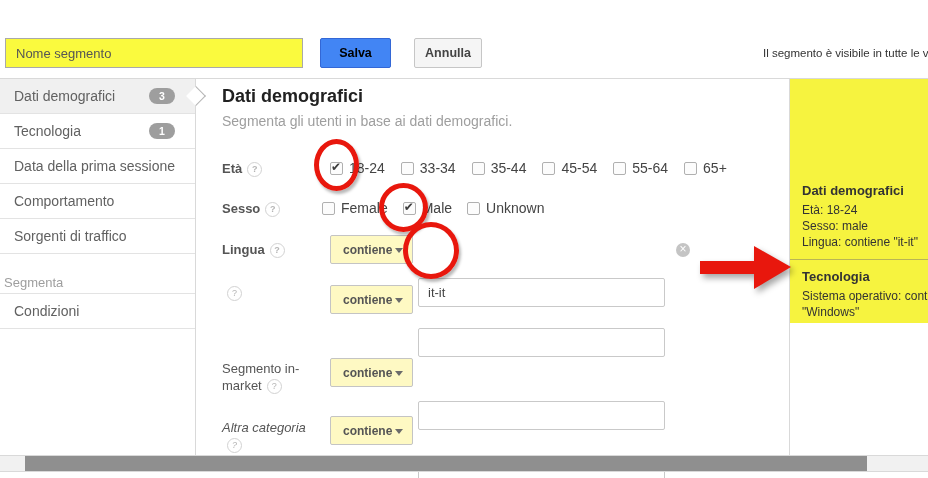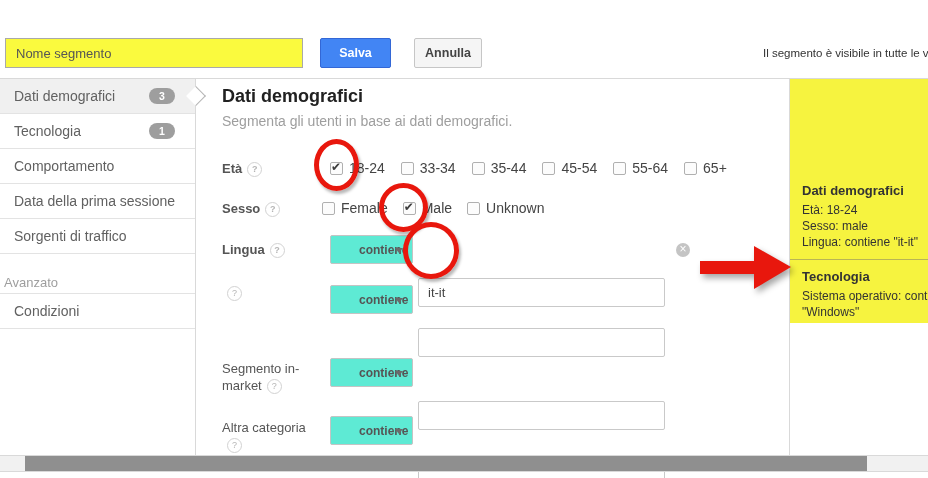--- a/index.html
+++ b/index.html
@@ -6,21 +6,21 @@
   .page{position:relative;width:928px;height:478px;background:#fff;overflow:hidden;
         font-family:"Liberation Sans",sans-serif;color:#333;}
 
   
   .seg-name{position:absolute;left:5px;top:38px;width:298px;height:30px;box-sizing:border-box;
             background:#fafa3e;border:1px solid #a9a9a9;padding:0 10px;font-size:13px;color:#555;
             font-family:"Liberation Sans",sans-serif;outline:none;}
   .seg-name::placeholder{color:#555;opacity:1;}
   .btn{position:absolute;top:38px;height:30px;border-radius:2px;font-size:12.5px;font-weight:bold;
        font-family:"Liberation Sans",sans-serif;cursor:pointer;}
-  .btn-save{left:320px;width:71px;background:#4285f4;border:1px solid #3367d6;color:#ffffff;}
+  .btn-save{left:320px;width:71px;background:#4285f4;border:1px solid #3367d6;color:#000000;}
   .btn-cancel{left:414px;width:68px;background:#f5f5f5;border:1px solid #c6c6c6;color:#444;}
   .top-note{position:absolute;left:763px;top:47px;font-size:11.5px;color:#333;white-space:nowrap;}
   .content-topline{position:absolute;left:0;top:78px;width:928px;height:1px;background:#d9d9d9;}
 
   
   .sidebar{position:absolute;left:0;top:79px;width:196px;height:376px;box-sizing:border-box;
            border-right:1px solid #d9d9d9;}
   .side-item{position:relative;height:34px;line-height:34px;padding-left:14px;font-size:14px;
              color:#616161;border-bottom:1px solid #e3e3e3;cursor:pointer;}
   .side-item.selected{background:#f0f0f0;}
@@ -38,23 +38,23 @@
   .row-label-multi{position:absolute;left:222px;width:98px;font-size:13px;color:#555;line-height:17px;}
   .help{display:inline-block;width:13px;height:13px;border:1px solid #d2d2d2;border-radius:50%;
         color:#b5b5b5;font-size:9px;line-height:13px;text-align:center;margin-left:5px;
         vertical-align:1px;background:#fff;}
   .help::after{content:"?";}
   .cbrow{position:absolute;display:flex;align-items:center;}
   .cbitem{display:flex;align-items:center;gap:6px;font-size:14px;color:#444;cursor:pointer;}
   .cb{width:13px;height:13px;box-sizing:border-box;border:1px solid #b0b0b0;border-radius:2px;
       background:#fcfcfc;position:relative;flex:none;}
   .cb.checked::after{content:"\2714";position:absolute;left:0px;top:-3px;font-size:12px;color:#3c3c3c;}
-  .op-btn{position:absolute;width:83px;height:29px;box-sizing:border-box;background:#5eead4;
+  .op-btn{position:absolute;width:83px;height:29px;box-sizing:border-box;background:#fef9c3;
           border:1px solid #c4c4c4;border-radius:2px;font-size:12px;font-weight:bold;color:#555;
-          text-align:left;padding-left:28px;font-family:"Liberation Sans",sans-serif;cursor:pointer;}
+          text-align:left;padding-left:12px;font-family:"Liberation Sans",sans-serif;cursor:pointer;}
   .op-btn .caret{position:absolute;right:9px;top:12px;width:0;height:0;border-left:4px solid transparent;
           border-right:4px solid transparent;border-top:5px solid #6b6b6b;}
   .txt-input{position:absolute;width:247px;height:29px;box-sizing:border-box;border:1px solid #c9c9c9;
           border-radius:2px;padding:0 9px;font-size:13px;color:#444;
           font-family:"Liberation Sans",sans-serif;outline:none;margin-top:43px;}
   .clear-ic{position:absolute;left:676px;top:243px;width:14px;height:14px;border-radius:50%;
           background:#c4c4c4;color:#fff;font-size:12px;line-height:14px;text-align:center;cursor:pointer;}
   .clear-ic::after{content:"\00d7";position:relative;top:-1px;}
 
   
@@ -94,29 +94,29 @@
     <div class="side-item selected">
       <span>Dati demografici</span>
       <span class="badge">3</span>
       <span class="chev"></span>
     </div>
     <div class="side-item">
       <span>Tecnologia</span>
       <span class="badge">1</span>
     </div>
     <div class="side-item">
+      <span>Data della prima sessione</span>
+    </div>
+    <div class="side-item">
       <span>Comportamento</span>
     </div>
     <div class="side-item">
-      <span>Data della prima sessione</span>
-    </div>
-    <div class="side-item">
       <span>Sorgenti di traffico</span>
     </div>
-    <div class="side-section">Avanzato</div>
+    <div class="side-section">Segmenta</div>
     <div class="side-item">
       <span>Condizioni</span>
     </div>
   </div>
 
   <div class="main-title">Dati demografici</div>
   <div class="main-sub">Segmenta gli utenti in base ai dati demografici.</div>
 
   <div class="row-label" style="top:161px;">
     <span>Età</span><span class="help"></span>
@@ -187,21 +187,21 @@
 
   <div class="row-label-multi" style="top:360px;">
     <span>Segmento in-market</span><span class="help"></span>
   </div>
   <button class="op-btn" style="left:330px;top:358px;">
     <span>contiene</span>
     <span class="caret"></span>
   </button>
   <input class="txt-input" style="left: 418px; top: 358px;" type="text" value="">
 
-  <div class="row-label-multi" style="top:419px;">
+  <div class="row-label-multi" style="top:419px;font-style:italic;">
     <span>Altra categoria</span><span class="help"></span>
   </div>
   <button class="op-btn" style="left:330px;top:416px;">
     <span>contiene</span>
     <span class="caret"></span>
   </button>
   <input class="txt-input" style="left: 418px; top: 416px;" type="text" value="">
 
   <div class="vline"></div>
   <div class="summary">

